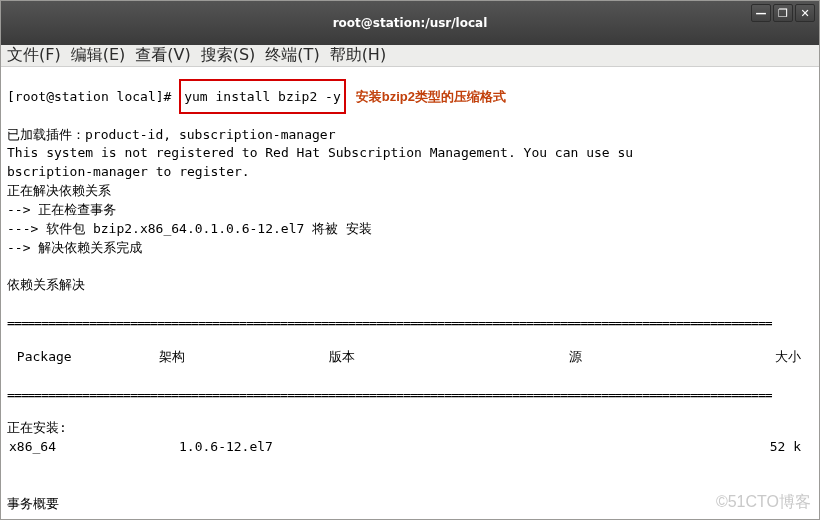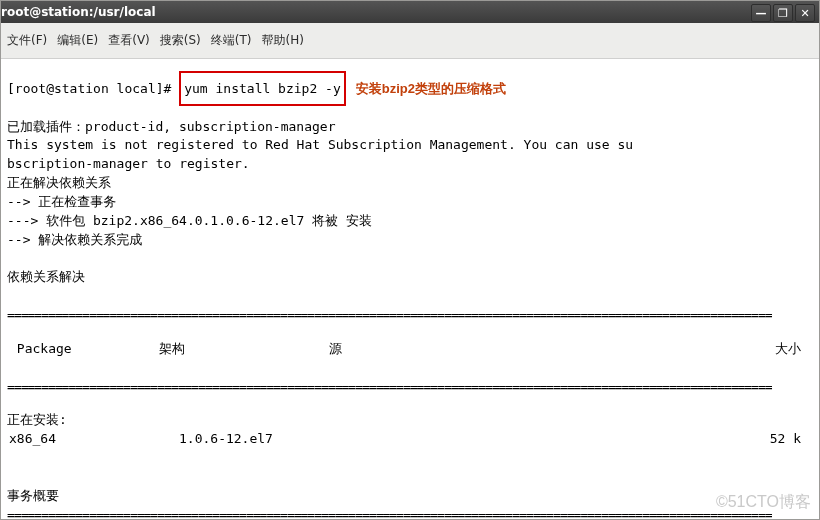--- a/index.html
+++ b/index.html
@@ -7,24 +7,25 @@
     width: 820px;
     height: 520px;
     background: #fff;
     font-family: "DejaVu Sans Mono", "Consolas", monospace;
     font-size: 13px;
     border: 1px solid #9b9a97;
     overflow: hidden;
     position: relative;
   }
   .titlebar {
-    height: 22px;
+    height: 44px;
     background: linear-gradient(#545454, #3a3a3a);
     display: flex;
     align-items: center;
+    justify-content: center;
     position: relative;
     color: #fff;
     font-family: "DejaVu Sans", sans-serif;
     font-weight: bold;
     font-size: 12px;
   }
   .win-btns {
     position: absolute;
     right: 4px;
     top: 3px;
@@ -38,29 +39,29 @@
     border: 1px solid #2d2d2d;
     border-radius: 2px;
     color: #fff;
     font-size: 11px;
     display: flex;
     align-items: center;
     justify-content: center;
     cursor: pointer;
   }
   .menubar {
-    height: 36px;
+    height: 22px;
     background: #ededeb;
     border-bottom: 1px solid #d0d0cf;
     display: flex;
     align-items: center;
     padding: 0 6px;
     gap: 10px;
     font-family: "DejaVu Sans", sans-serif;
-    font-size: 12px;
+    font-size: 16px;
     color: #2c2c2c;
   }
   .menubar span { cursor: pointer; }
   .terminal {
     padding: 2px 6px 4px 6px;
     color: #000;
     line-height: 1.45;
     white-space: pre;
     font-family: "DejaVu Sans Mono", "Consolas", monospace;
     font-size: 13px;
@@ -134,20 +135,21 @@
 <span>--&gt; 正在检查事务</span>
 <span>---&gt; 软件包 bzip2.x86_64.0.1.0.6-12.el7 将被 安装</span>
 <span>--&gt; 解决依赖关系完成</span>
 <span></span>
 <span>依赖关系解决</span>
 <span></span>
 <span class="hr-line">================================================================================================================</span>
 <div class="table-header">
   <span class="col-pkg"> Package</span>
   <span class="col-arch">架构</span>
+  <span class="col-ver">版本</span>
   <span class="col-repo">源</span>
   <span class="col-size">大小</span>
 </div>
 <span class="hr-line">================================================================================================================</span>
 <span>正在安装:</span>
 <div class="table-row">
   <span class="col-arch">x86_64</span>
   <span class="col-ver">1.0.6-12.el7</span>
   <span class="col-size">52 k</span>
 </div>

